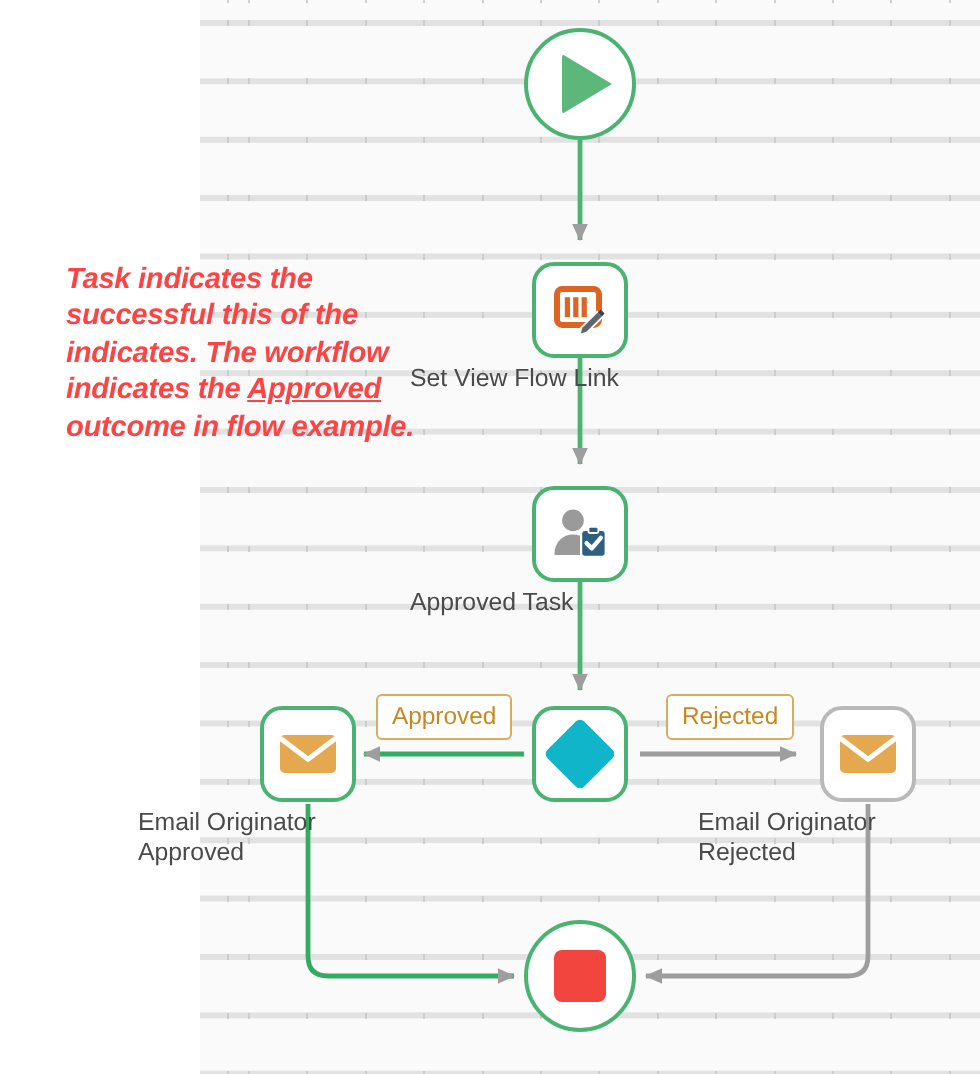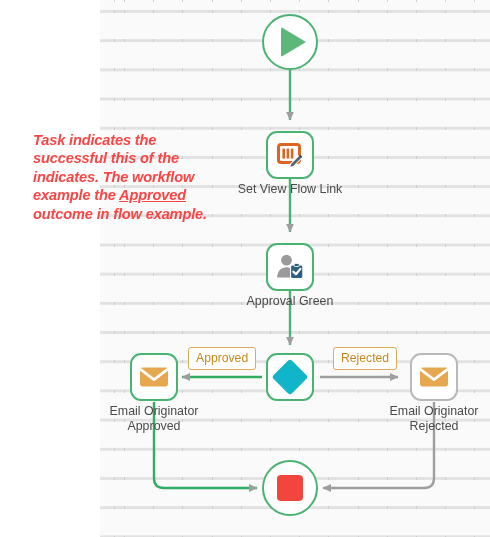--- a/index.html
+++ b/index.html
@@ -94,21 +94,20 @@
     border-radius: 11px;
     background: #ffffff;
     box-sizing: border-box;
     display: flex; align-items: center; justify-content: center;
   }
   .box-node.green { border: 2.2px solid #4bb372; }
   .box-node.gray  { border: 2.2px solid #b9b9b9; }
 
   .node-label {
     position: absolute;
-    text-align: center;
     color: #4a4a4a;
     font-size: 12.4px;
     line-height: 15px;
     white-space: pre-line;
     width: 170px;
     left: 50%;
     transform: translateX(-50%);
     top: 51px;
   }
 
@@ -165,21 +164,21 @@
 
   <path d="M154,402 L154,478 Q154,488 164,488 L257,488" stroke="#32ac62" stroke-width="2.4" fill="none" marker-end="url(#arrow-gray)"></path>
 
   <path d="M434,402 L434,478 Q434,488 424,488 L323,488" stroke="#9e9e9e" stroke-width="2.4" fill="none" marker-end="url(#arrow-gray-left)"></path>
 </svg>
 
 <div id="annotation">
   <span>Task indicates the</span>
   <span>successful this of the</span>
   <span>indicates. The workflow</span>
-  <span>example the </span><u>Approved</u>
+  <span>indicates the </span><u>Approved</u>
   <span>outcome in flow example.</span>
 </div>
 
 <div class="node" style="left:262px; top:14px;">
   <div class="round-node green">
     <div class="play-tri"></div>
   </div>
 </div>
 
 <div class="node" style="left:266px; top:131px;">
@@ -205,21 +204,21 @@
       <svg class="icon-svg" width="30" height="28" viewBox="0 0 30 28">
         <circle cx="11.5" cy="7.2" r="5.4" fill="#9a9a9a"></circle>
         <path d="M2.2,24.5 C2.2,17.6 6.6,14.2 11.5,14.2 C16.4,14.2 20.8,17.6 20.8,24.5 z" fill="#9a9a9a"></path>
         <rect x="15" y="11.4" width="13.4" height="14.6" rx="1.8" ry="1.8" fill="#ffffff"></rect>
         <rect x="16.1" y="12.5" width="11.2" height="12.4" rx="1.4" ry="1.4" fill="#2d5f80"></rect>
         <rect x="19.2" y="10.4" width="5" height="3.1" rx="1" ry="1" fill="#2d5f80" stroke="#ffffff" stroke-width="0.9"></rect>
         <path d="M18.3,18.6 L20.9,21.2 L25.4,15.9" fill="none" stroke="#ffffff" stroke-width="2.2" stroke-linecap="round" stroke-linejoin="round"></path>
       </svg>
     </span>
   </div>
-  <div class="node-label">Approval Green</div>
+  <div class="node-label">Approved Task</div>
 </div>
 
 <div class="node" style="left:266px; top:353px;">
   <div class="box-node green">
     <div class="diamond"></div>
   </div>
 </div>
 
 <div class="node" style="left:130px; top:353px;">
   <div class="box-node green">

